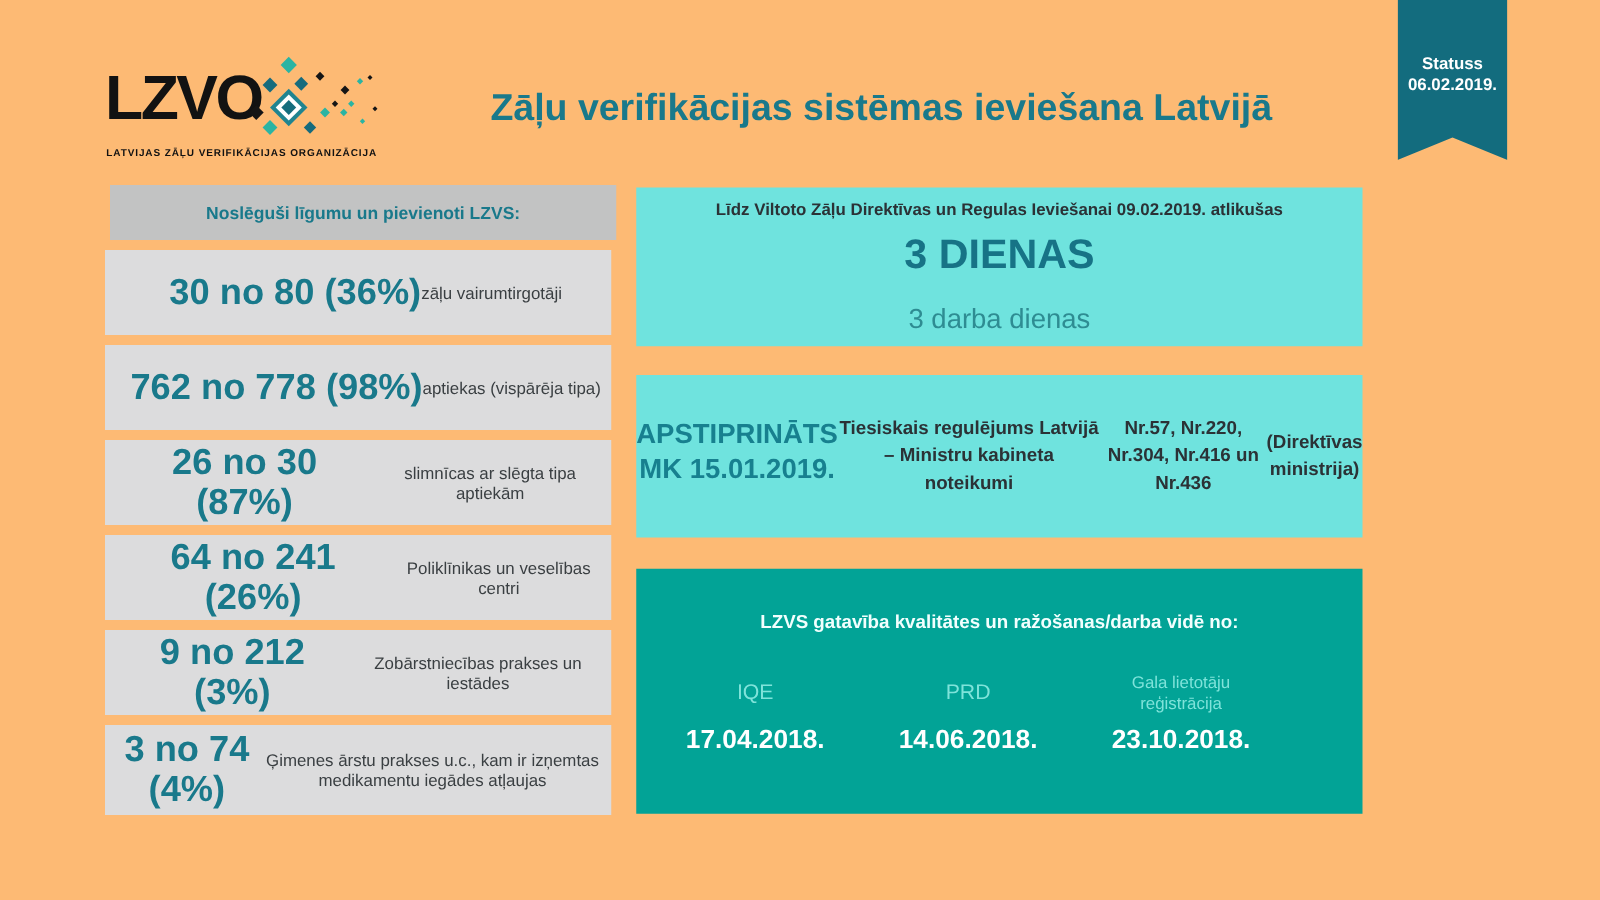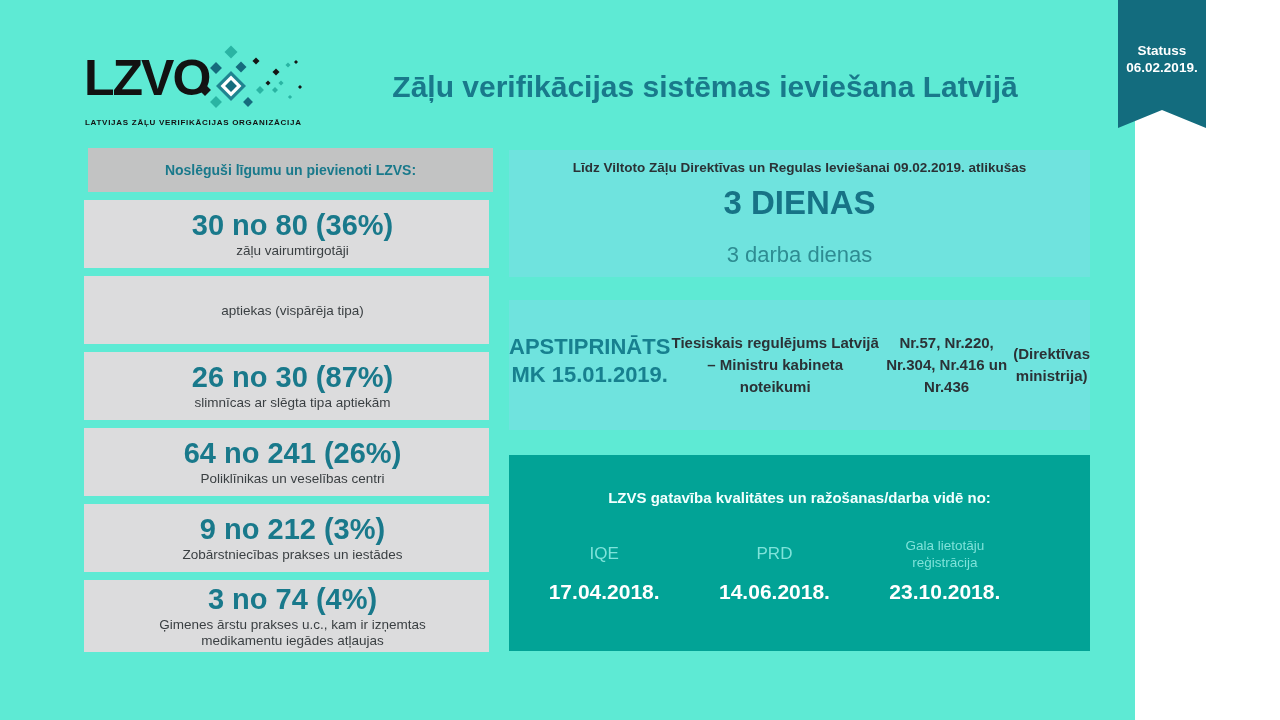--- a/index.html
+++ b/index.html
@@ -1,19 +1,19 @@
 <!DOCTYPE html>
 <html><head>
 <meta charset="utf-8">
 <style>
   * { margin: 0; padding: 0; box-sizing: border-box; }
   html, body { width: 1280px; height: 720px; background: #ffffff; }
   body { font-family: "Liberation Sans", sans-serif; position: relative; overflow: hidden; }
 
-  .slide { position: absolute; left: 0; top: 0; width: 1135px; height: 720px; background: #5eead4; }
+  .slide { position: absolute; left: 0; top: 0; width: 1280px; height: 720px; background: #fdba74; }
 
   
   .logo { position: absolute; left: 84px; top: 44px; width: 230px; height: 92px; }
   .logo-text { position: absolute; left: 0; top: 2px; font-size: 50px; font-weight: 800; letter-spacing: -2px; color: #121212; line-height: 64px; }
   .logo-mark { position: absolute; left: 114px; top: -4px; }
   .logo-subtitle { position: absolute; left: 1px; top: 74px; font-size: 8px; font-weight: 700; letter-spacing: 0.72px; color: #121212; white-space: nowrap; }
 
   .page-title { position: absolute; left: 310px; top: 70px; width: 790px; text-align: center;
                 font-size: 30px; font-weight: 700; color: #19798b; }
 
@@ -23,21 +23,21 @@
             padding-top: 42px; color: #ffffff; text-align: right; }
   .ribbon .r1 { font-size: 13.5px; font-weight: 700; line-height: 17px; }
   .ribbon .r2 { font-size: 13.5px; font-weight: 700; line-height: 17px; }
 
   
   .left-col { position: absolute; left: 84px; top: 148px; width: 405px; }
   .left-header { position: absolute; left: 4px; top: 0; width: 405px; height: 44px; background: #c2c3c3;
                  display: flex; align-items: center; justify-content: center;
                  font-size: 14px; font-weight: 700; color: #19798b; }
   .stat-box { position: absolute; left: 0; width: 405px; height: 68px; background: #dcdcdd;
-              display: flex; flex-direction: column; align-items: center; justify-content: center; text-align: center; padding-left: 12px; }
+              display: flex; flex-direction: row; align-items: center; justify-content: center; text-align: center; padding-left: 12px; }
   .stat-box .value { font-size: 29px; font-weight: 700; color: #19798b; line-height: 32px; }
   .stat-box .label { font-size: 13.5px; color: #3a3f42; line-height: 16px; margin-top: 2px; }
   .sb1 { top: 52px; }
   .sb2 { top: 128px; }
   .sb3 { top: 204px; }
   .sb4 { top: 280px; }
   .sb5 { top: 356px; }
   .sb6 { top: 432px; height: 72px; }
   .sb6 .label { max-width: 340px; }
 
@@ -112,20 +112,21 @@
   </div>
 
   <div class="left-col">
     <div class="left-header">Noslēguši līgumu un pievienoti LZVS:</div>
 
     <div class="stat-box sb1">
       <div class="value">30 no 80 (36%)</div>
       <div class="label">zāļu vairumtirgotāji</div>
     </div>
     <div class="stat-box sb2">
+      <div class="value">762 no 778 (98%)</div>
       <div class="label">aptiekas (vispārēja tipa)</div>
     </div>
     <div class="stat-box sb3">
       <div class="value">26 no 30 (87%)</div>
       <div class="label">slimnīcas ar slēgta tipa aptiekām</div>
     </div>
     <div class="stat-box sb4">
       <div class="value">64 no 241 (26%)</div>
       <div class="label">Poliklīnikas un veselības centri</div>
     </div>

